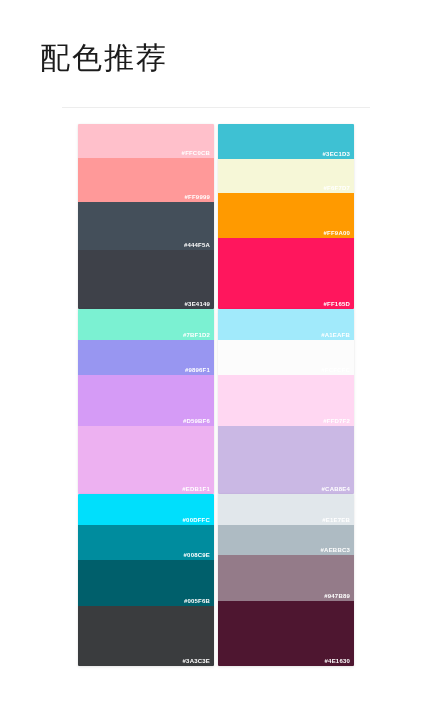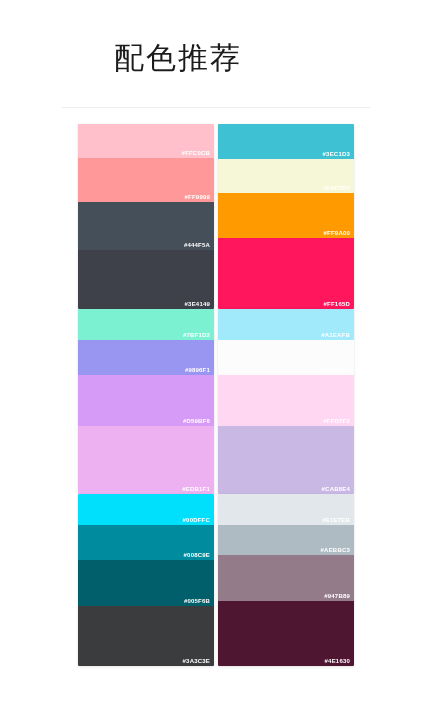--- a/index.html
+++ b/index.html
@@ -20,21 +20,21 @@
   .page {
     width: 432px;
     height: 720px;
     position: relative;
     background: #ffffff;
     padding: 0;
   }
 
   
   .header {
-    padding: 38px 0 0 114px;
+    padding: 38px 0 0 40px;
   }
 
   .page-title {
     font-size: 30px;
     line-height: 40px;
     font-weight: 400;
     letter-spacing: 2px;
     color: #1c1c1c;
     font-family: "DejaVu Sans", "Liberation Sans", sans-serif;
   }

